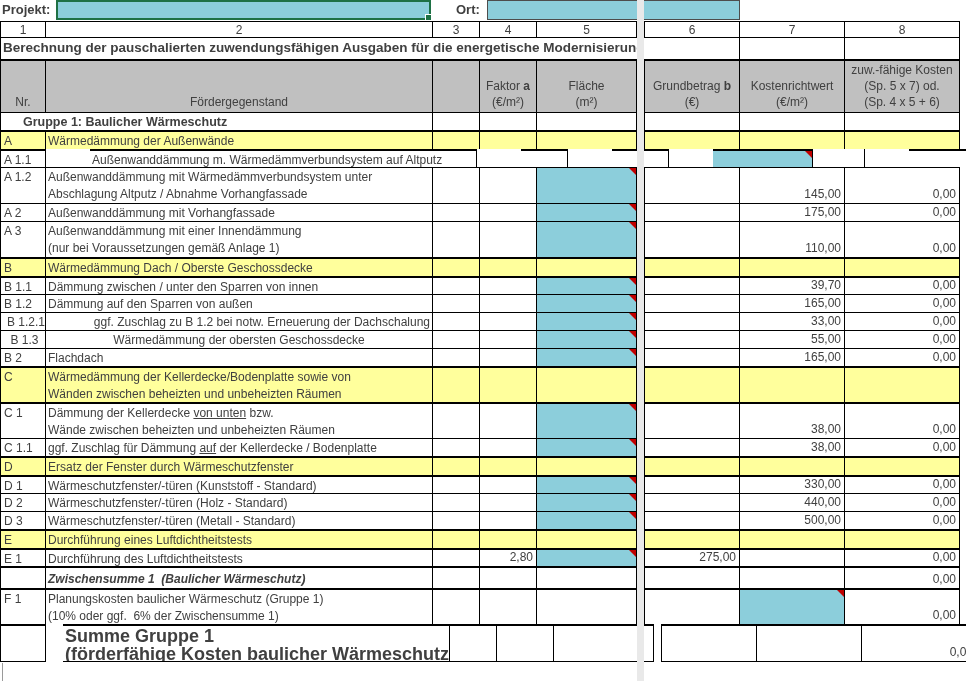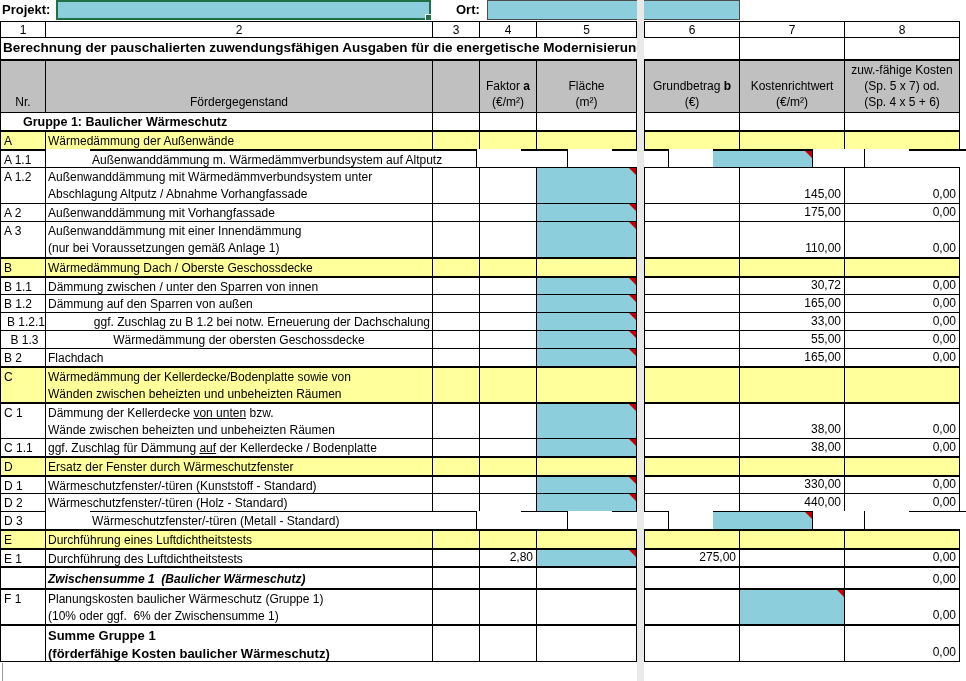--- a/index.html
+++ b/index.html
@@ -1,17 +1,17 @@
 <!DOCTYPE html>
 <html><head>
 <meta charset="utf-8">
 <style>
   html,body{margin:0;padding:0;background:#fff;}
   .sheet{position:relative;width:966px;height:681px;background:#fff;overflow:hidden;
-         font-family:"Liberation Sans","DejaVu Sans",sans-serif;font-size:12px;color:#000000;}
+         font-family:"Liberation Sans","DejaVu Sans",sans-serif;font-size:12px;color:#404040;}
   .row{display:flex;position:relative;box-sizing:border-box;}
   .cell{box-sizing:border-box;flex:0 0 auto;overflow:hidden;position:relative;
         border-top:1px solid #000;border-right:1px solid #000;background:#fff;}
   .cell.first{border-left:1px solid #000;}
   .ht > .cell{border-top-width:2px;}
   .bb > .cell{border-bottom:1px solid #000;}
   .w1{width:46px}.w2{width:387px}.w3{width:47px}.w4{width:57px}.w5{width:100px}
   .w6{width:95px}.w7{width:105px}.w8{width:115px}.w12{width:433px}
   .gapc{box-sizing:border-box;flex:0 0 auto;width:8px;background:transparent;
         border-right:1px solid #000;}
@@ -38,21 +38,21 @@
   .headrow .cell{background:#C0C0C0;display:flex;flex-direction:column;justify-content:flex-end;
         align-items:center;text-align:center;line-height:16px;padding-bottom:2px;}
   .headrow .gapc{background:transparent;}
   
   .nrcell{padding:1px 0 0 3px;line-height:16px;}
   .txt{padding:1px 2px 0 2px;line-height:17px;white-space:pre;}
   .num{display:flex;align-items:flex-end;justify-content:flex-end;padding:0 3px 1px 0;line-height:15px;}
   .section > .cell{background:#FFFF9C;}
   .group .txt{font-weight:bold;font-size:12.5px;padding-left:22px;}
   .subtotal .txt{font-weight:bold;font-style:italic;line-height:19px;padding-top:2px;}
-  .sum .txt{font-weight:bold;font-size:13px;line-height:18px;padding-top:1px;}
+  .sum .txt{font-weight:bold;font-size:18px;line-height:18px;padding-top:1px;margin-left:17px;}
   .inputcell{background:#8CCEDB;}
   .tri{position:absolute;top:0;right:0;width:0;height:0;
        border-left:7px solid transparent;border-top:7px solid #C00000;}
   .u{text-decoration:underline;}
   .b{font-weight:bold;}
   
   .strip{position:absolute;left:637px;top:0;width:7px;height:681px;background:#E9E9E9;z-index:6;}
   .left-stub{position:absolute;left:2px;top:663px;width:1px;height:18px;background:#9a9a9a;}
 </style>
 </head>
@@ -209,21 +209,21 @@
       <div class="row item ht" style="height: 18px;">
         <div class="cell w1 first nrcell">B 1.1</div>
         <div class="cell w2 txt"><div class="ln"><span>Dämmung zwischen / unter den Sparren von innen</span></div></div>
         <div class="cell w3"></div>
         <div class="cell w4 num"></div>
         <div class="cell w5 inputcell">
           <div class="tri"></div>
         </div>
         <div class="gapc"></div>
         <div class="cell w6 num"></div>
-        <div class="cell w7 num">30,72</div>
+        <div class="cell w7 num">39,70</div>
         <div class="cell w8 num">0,00</div>
       </div>
       <div class="row item" style="height: 18px;">
         <div class="cell w1 first nrcell">B 1.2</div>
         <div class="cell w2 txt"><div class="ln"><span>Dämmung auf den Sparren von außen</span></div></div>
         <div class="cell w3"></div>
         <div class="cell w4 num"></div>
         <div class="cell w5 inputcell">
           <div class="tri"></div>
         </div>
@@ -338,21 +338,21 @@
         <div class="cell w3"></div>
         <div class="cell w4 num"></div>
         <div class="cell w5 inputcell">
           <div class="tri"></div>
         </div>
         <div class="gapc"></div>
         <div class="cell w6 num"></div>
         <div class="cell w7 num">440,00</div>
         <div class="cell w8 num">0,00</div>
       </div>
-      <div class="row item" style="height: 18px; gap: 44px;">
+      <div class="row item" style="height: 18px;">
         <div class="cell w1 first nrcell">D 3</div>
         <div class="cell w2 txt"><div class="ln"><span>Wärmeschutzfenster/-türen (Metall - Standard)</span></div></div>
         <div class="cell w3"></div>
         <div class="cell w4 num"></div>
         <div class="cell w5 inputcell">
           <div class="tri"></div>
         </div>
         <div class="gapc"></div>
         <div class="cell w6 num"></div>
         <div class="cell w7 num">500,00</div>

